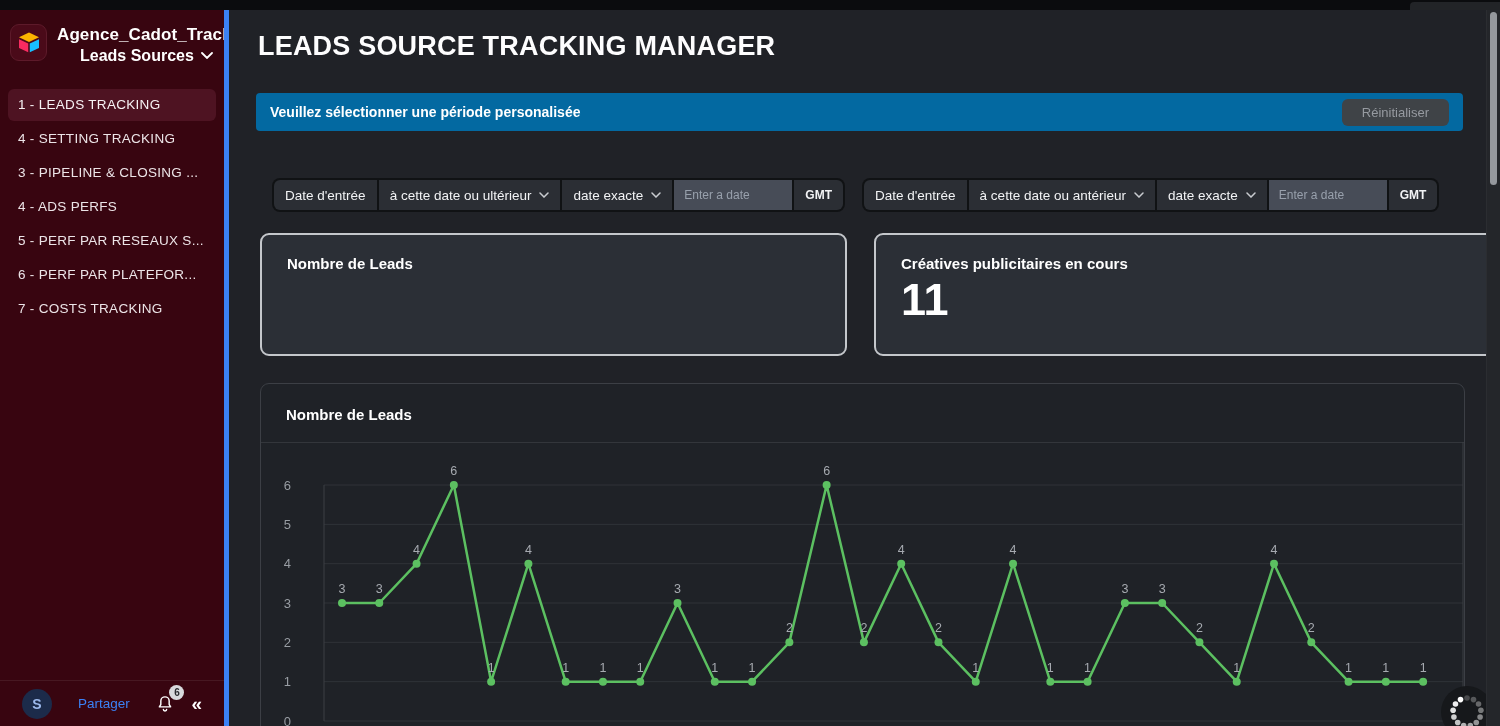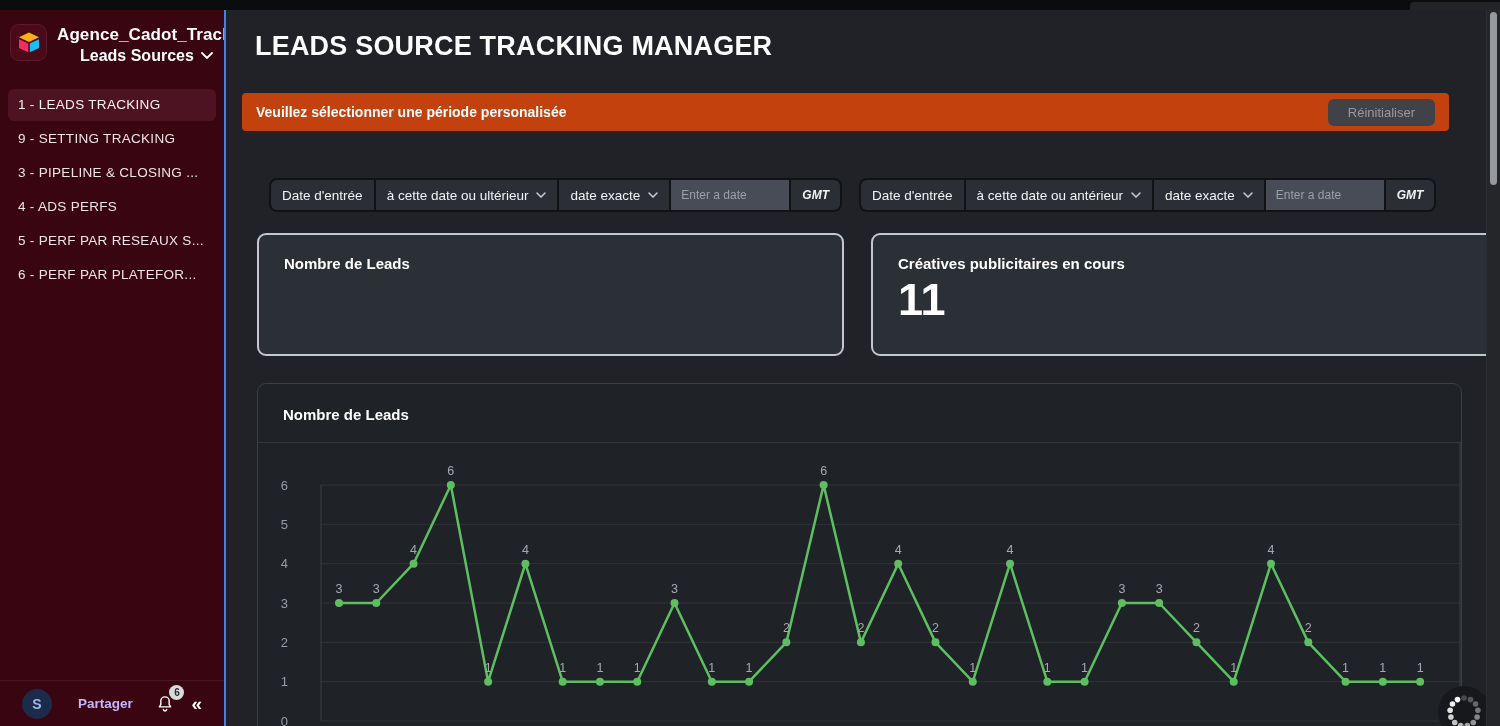--- a/index.html
+++ b/index.html
@@ -21,45 +21,45 @@
   .sb-title { font-size:17px; font-weight:700; color:#ffffff; line-height:1.35; letter-spacing:.1px; }
   .sb-subtitle { font-size:16px; font-weight:700; color:#ffffff; display:flex; align-items:center; gap:7px;margin-left:23px; }
   .sb-nav { margin-top:14px; flex:1 1 auto; }
   .nav-item { height:30px; margin:2px 8px; padding:16px 10px; border-radius:6px; display:flex; align-items:center;
     font-size:13.5px; letter-spacing:.3px; color:#ece4e7; white-space:nowrap; overflow:hidden; cursor:pointer; }
   .nav-item.active { background:#4e1322; color:#f7f2f4; }
   .sb-bottom { height:46px; border-top:1px solid rgba(255,255,255,0.08); display:flex; align-items:center;
     padding:0 22px; }
   .avatar { width:30px; height:30px; border-radius:50%; background:#1c2b4a; color:#9db9ec;
     font-size:14px; font-weight:700; display:flex; align-items:center; justify-content:center; }
-  .share-label { margin-left:26px; color:#c4b5fd; font-size:13.5px; font-weight:700; }
+  .share-label { margin-left:26px; color:#3b82f6; font-size:13.5px; font-weight:400; }
   .bell-wrap { margin-left:auto; position:relative; width:22px; height:22px; }
   .badge { position:absolute; top:-8px; right:-7px; min-width:15px; height:15px; border-radius:8px;
     background:#d8dadd; color:#2a2c30; font-size:10px; font-weight:700; display:flex; align-items:center;
     justify-content:center; padding:0 3px; }
   .collapse { margin-left:14px; color:#ffffff; font-size:19px; font-weight:600; line-height:1; cursor:pointer; }
 
   
   .main { position:absolute; left:224px; top:10px; width:1276px; height:716px; background:#202227;
-    border-left:2px solid #3b82f6; }
+    border-left:5px solid #3b82f6; }
   .page-title { position:absolute; left:29px; top:21px; font-size:27px; font-weight:700; color:#fdfdfe;
     letter-spacing:.2px; }
 
-  .filter-bar { position:absolute; left:16px; top:83px; width:1207px; height:38px; background:#c2410c;
+  .filter-bar { position:absolute; left:27px; top:83px; width:1207px; height:38px; background:#0369a1;
     border-radius:4px; display:flex; align-items:center; padding:0 14px; }
   .filter-prompt { color:#ffffff; font-size:14px; font-weight:700; }
   .reset-btn { margin-left:auto; background:#3f4347; color:#969aa0; font-size:13px; font-weight:500;
     border:none; border-radius:6px; padding:6px 20px; cursor:pointer; }
 
   .filter-row { position:absolute; left:43px; top:137px; display:flex; gap:17px;margin-top:31px; }
   .fgroup { background:#101214; border-radius:8px; padding:2px; display:flex; gap:2px; align-items:stretch; }
   .seg { background:#2b2e34; color:#f2f3f5; font-size:13.5px; display:flex; align-items:center;
     padding:0 11px; height:30px; white-space:nowrap; cursor:pointer; }
   .fgroup .seg:first-child { border-radius:6px 0 0 6px; }
-  .fgroup .gmt { border-radius:0 6px 6px 0; font-size:12px; font-weight:700; cursor:default;font-style:italic; }
+  .fgroup .gmt { border-radius:0 6px 6px 0; font-size:12px; font-weight:700; cursor:default; }
   .seg .chev { margin-left:8px; }
   .seg-input { width:118px; height:30px; background:#474c57; border:none; outline:none; color:#e8eaee;
     font-size:12px; padding:0 10px; font-family:"Liberation Sans", sans-serif; }
   .seg-input::placeholder { color:#98a0ac; }
 
   .stat-card { position:absolute; top:223px; height:123px; background:#2b2f36; border:2px solid #c4c7cb;
     border-radius:9px; padding:20px 25px; }
   .stat-label { color:#ffffff; font-size:15px; font-weight:700; }
   .stat-value { color:#ffffff; font-size:45px; font-weight:700; margin-top:4px; line-height:1.05; }
 
@@ -98,25 +98,26 @@
         <div class="sb-subtitle">
           <span>Leads Sources</span>
           <svg width="12" height="7" viewBox="0 0 12 7">
             <path d="M1 1l5 5 5-5" fill="none" stroke="#ffffff" stroke-width="1.8" stroke-linecap="round"></path>
           </svg>
         </div>
       </div>
     </div>
     <div class="sb-nav">
         <div class="nav-item active">1 - LEADS TRACKING</div>
-        <div class="nav-item">9 - SETTING TRACKING</div>
+        <div class="nav-item">4 - SETTING TRACKING</div>
         <div class="nav-item">3 - PIPELINE &amp; CLOSING ...</div>
         <div class="nav-item">4 - ADS PERFS</div>
         <div class="nav-item">5 - PERF PAR RESEAUX S...</div>
         <div class="nav-item">6 - PERF PAR PLATEFOR...</div>
+        <div class="nav-item">7 - COSTS TRACKING</div>
       </div>
     <div class="sb-bottom">
       <div class="avatar">S</div>
       <div class="share-label">Partager</div>
       <div class="bell-wrap">
         <svg width="20" height="21" viewBox="0 0 24 24">
           <path d="M12 4a5 5 0 0 0-5 5v4.2L5.2 16h13.6L17 13.2V9a5 5 0 0 0-5-5z" fill="none" stroke="#ffffff" stroke-width="1.7" stroke-linejoin="round"></path>
           <path d="M10 19a2 2 0 0 0 4 0" fill="none" stroke="#ffffff" stroke-width="1.7" stroke-linecap="round"></path>
         </svg>
         <div class="badge">6</div>

